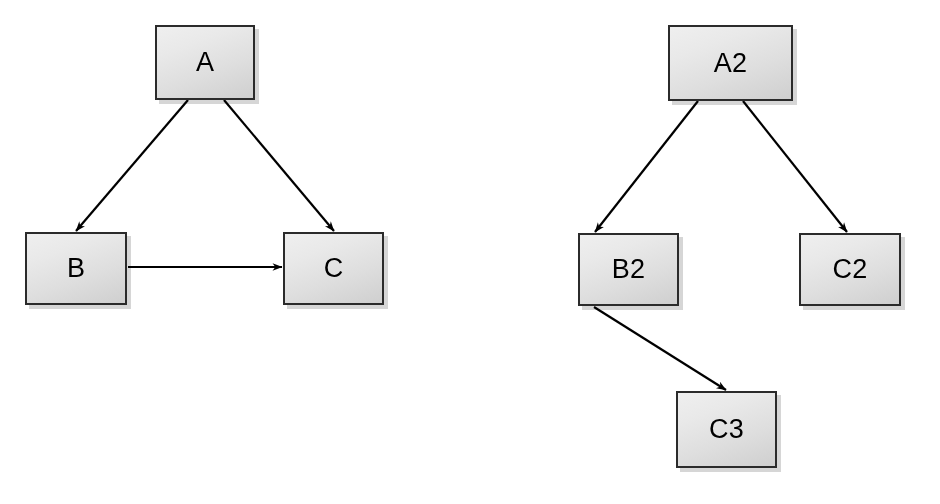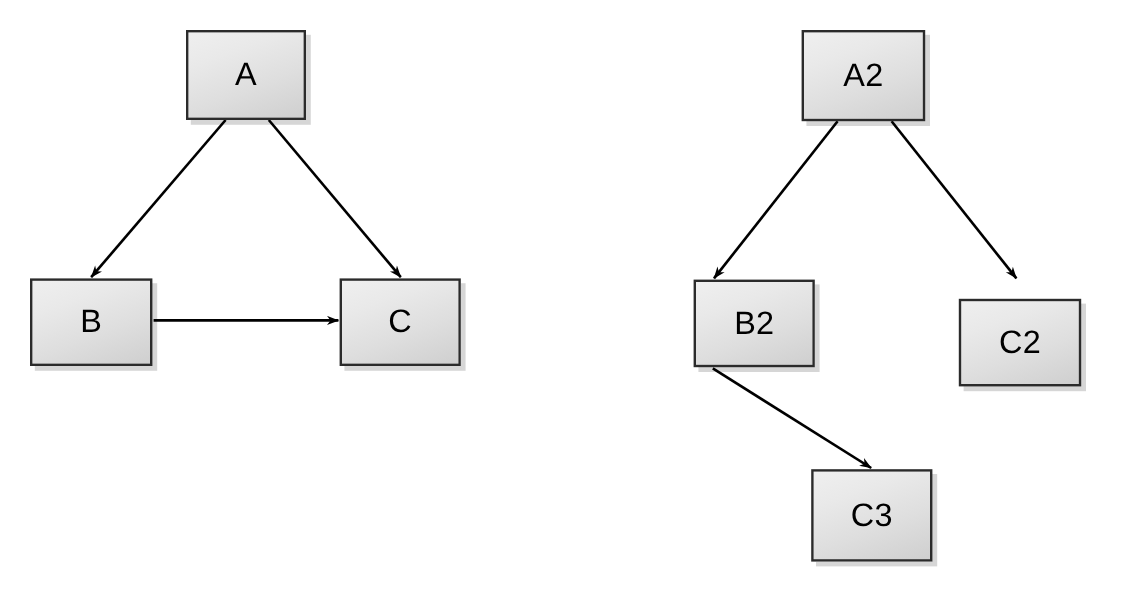--- a/index.html
+++ b/index.html
@@ -70,26 +70,26 @@
 
   <div class="node" style="left: 155px; top: 25px; width: 100px; height: 75px;">
     <span class="node-label">A</span>
   </div>
   <div class="node" style="left: 25px; top: 232px; width: 102px; height: 73px;">
     <span class="node-label">B</span>
   </div>
   <div class="node" style="left: 283px; top: 232px; width: 101px; height: 73px;">
     <span class="node-label">C</span>
   </div>
-  <div class="node" style="left: 668px; top: 25px; width: 103px; height: 76px;">
+  <div class="node" style="left: 668px; top: 25px; width: 125px; height: 76px;">
     <span class="node-label">A2</span>
   </div>
   <div class="node" style="left: 542px; top: 233px; width: 101px; height: 73px; margin-left: 36px;">
     <span class="node-label">B2</span>
   </div>
-  <div class="node" style="left: 799px; top: 249px; width: 102px; height: 73px;">
+  <div class="node" style="left: 799px; top: 233px; width: 102px; height: 73px;">
     <span class="node-label">C2</span>
   </div>
   <div class="node" style="left: 676px; top: 391px; width: 101px; height: 77px; text-align: right;">
     <span class="node-label">C3</span>
   </div>
 
 </div>
 
 </body></html>

